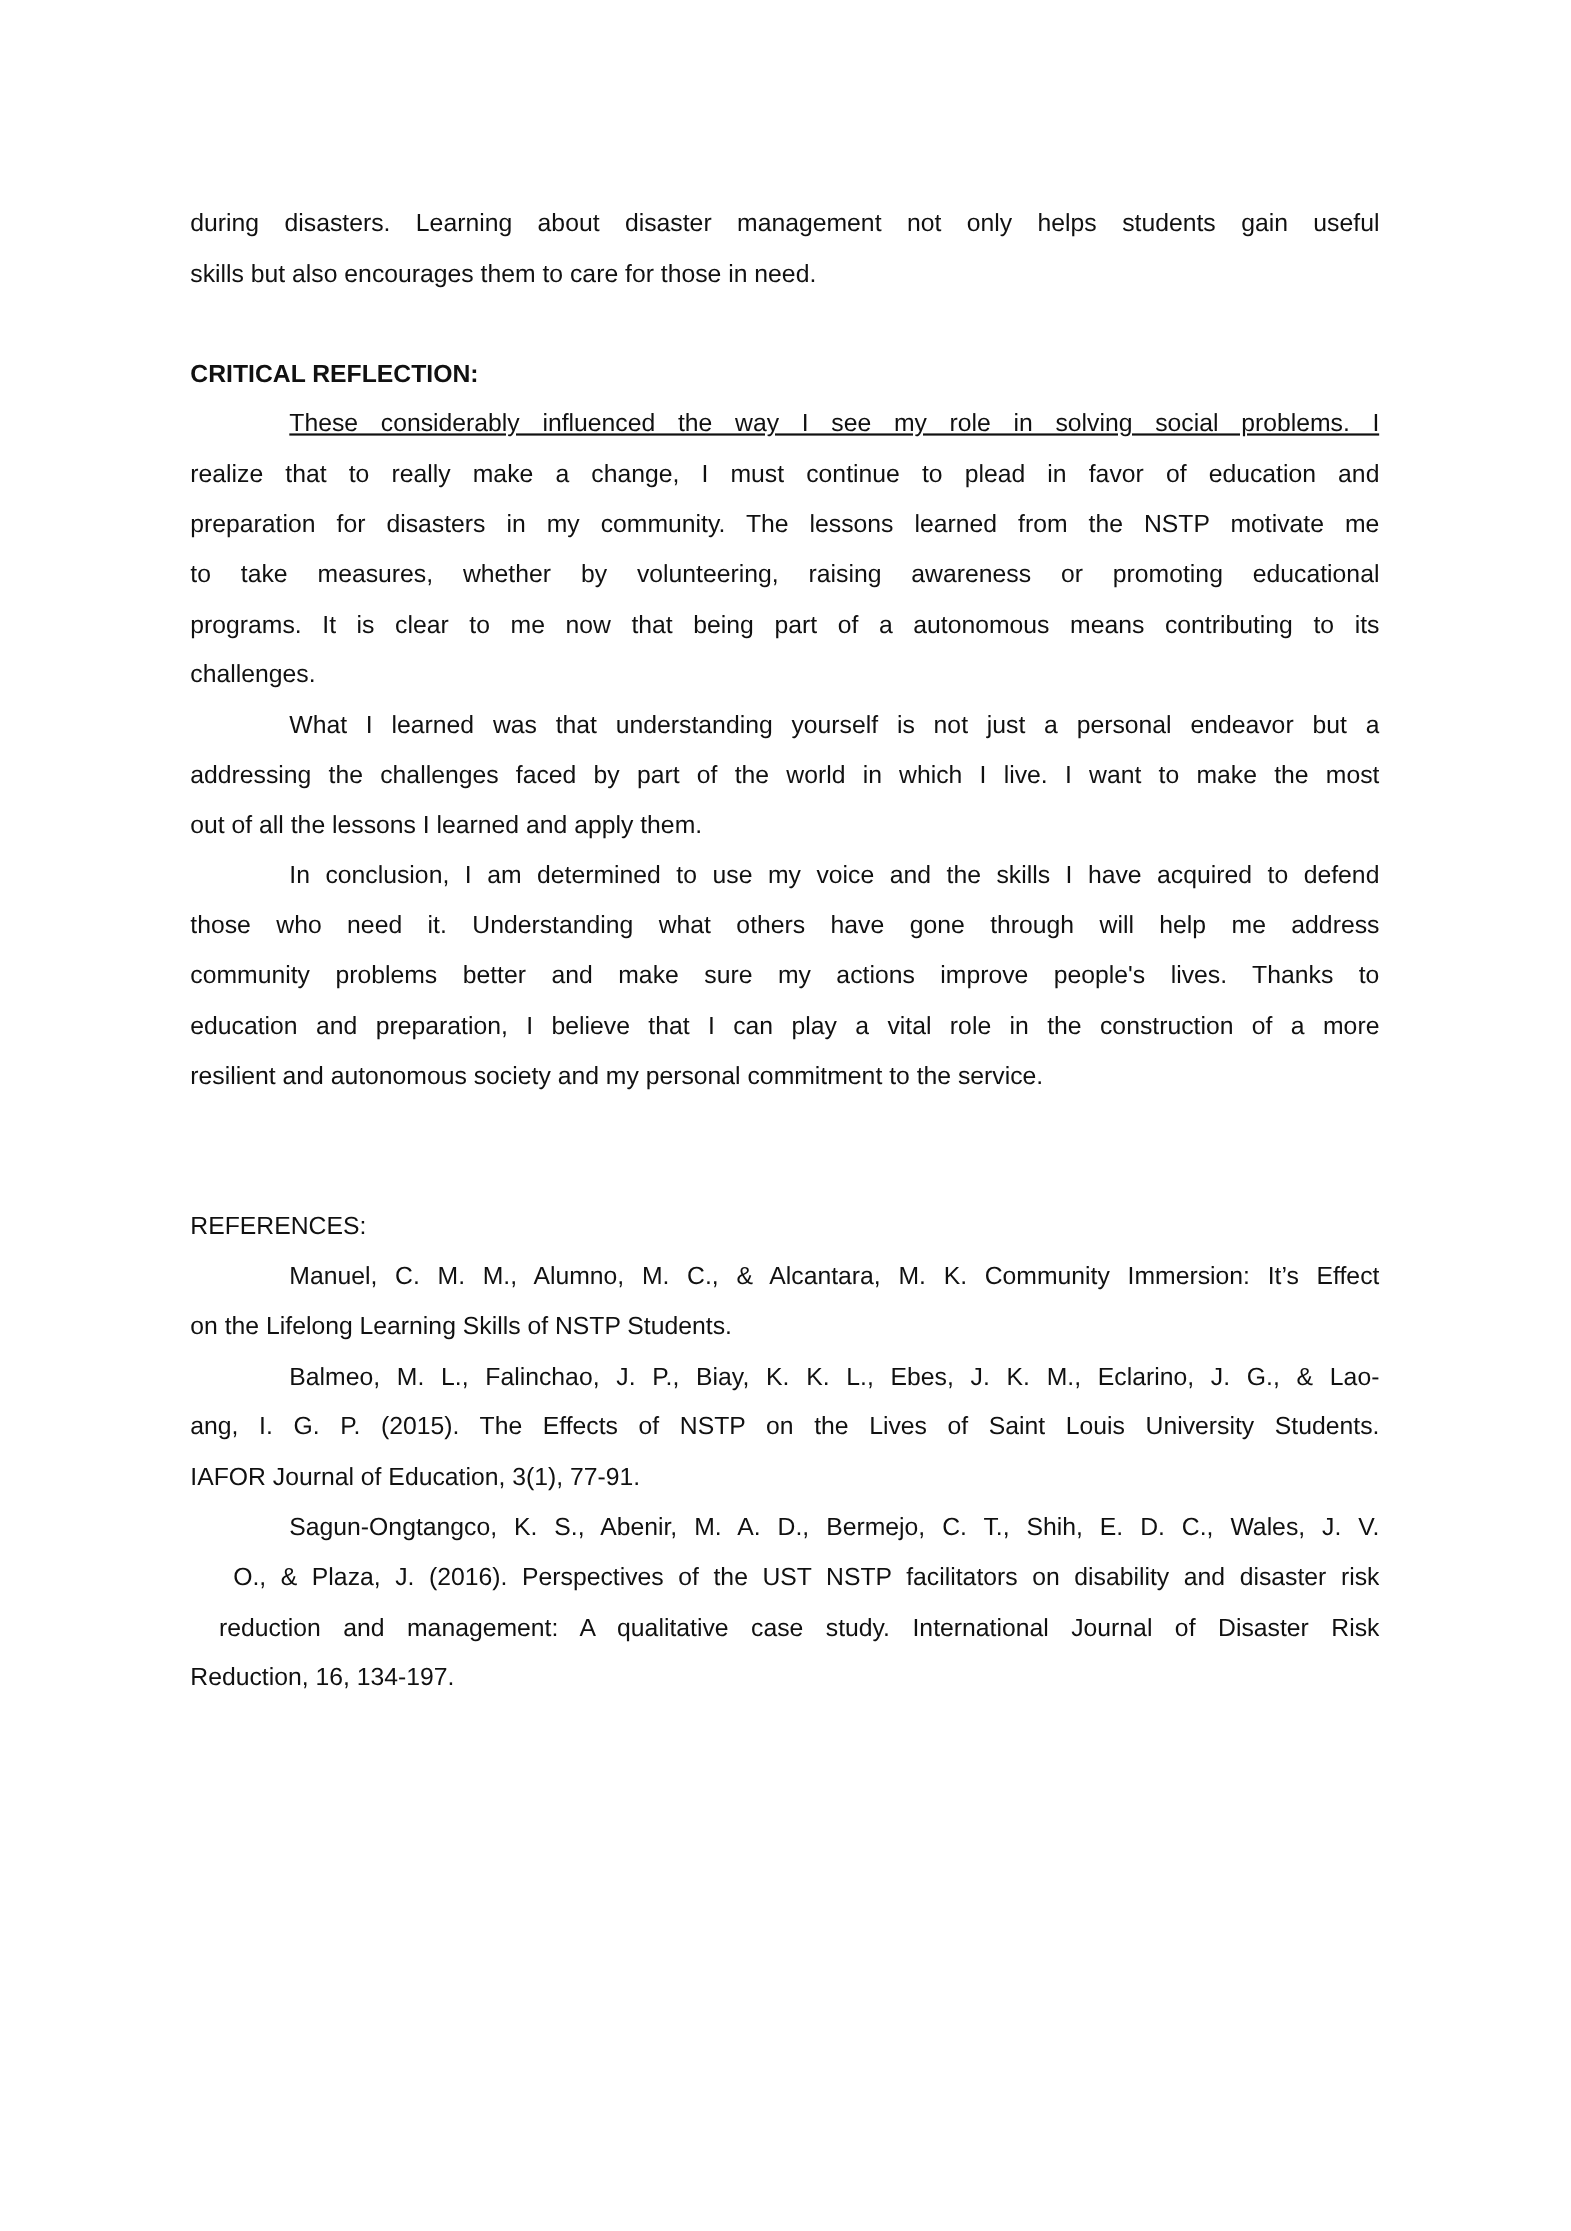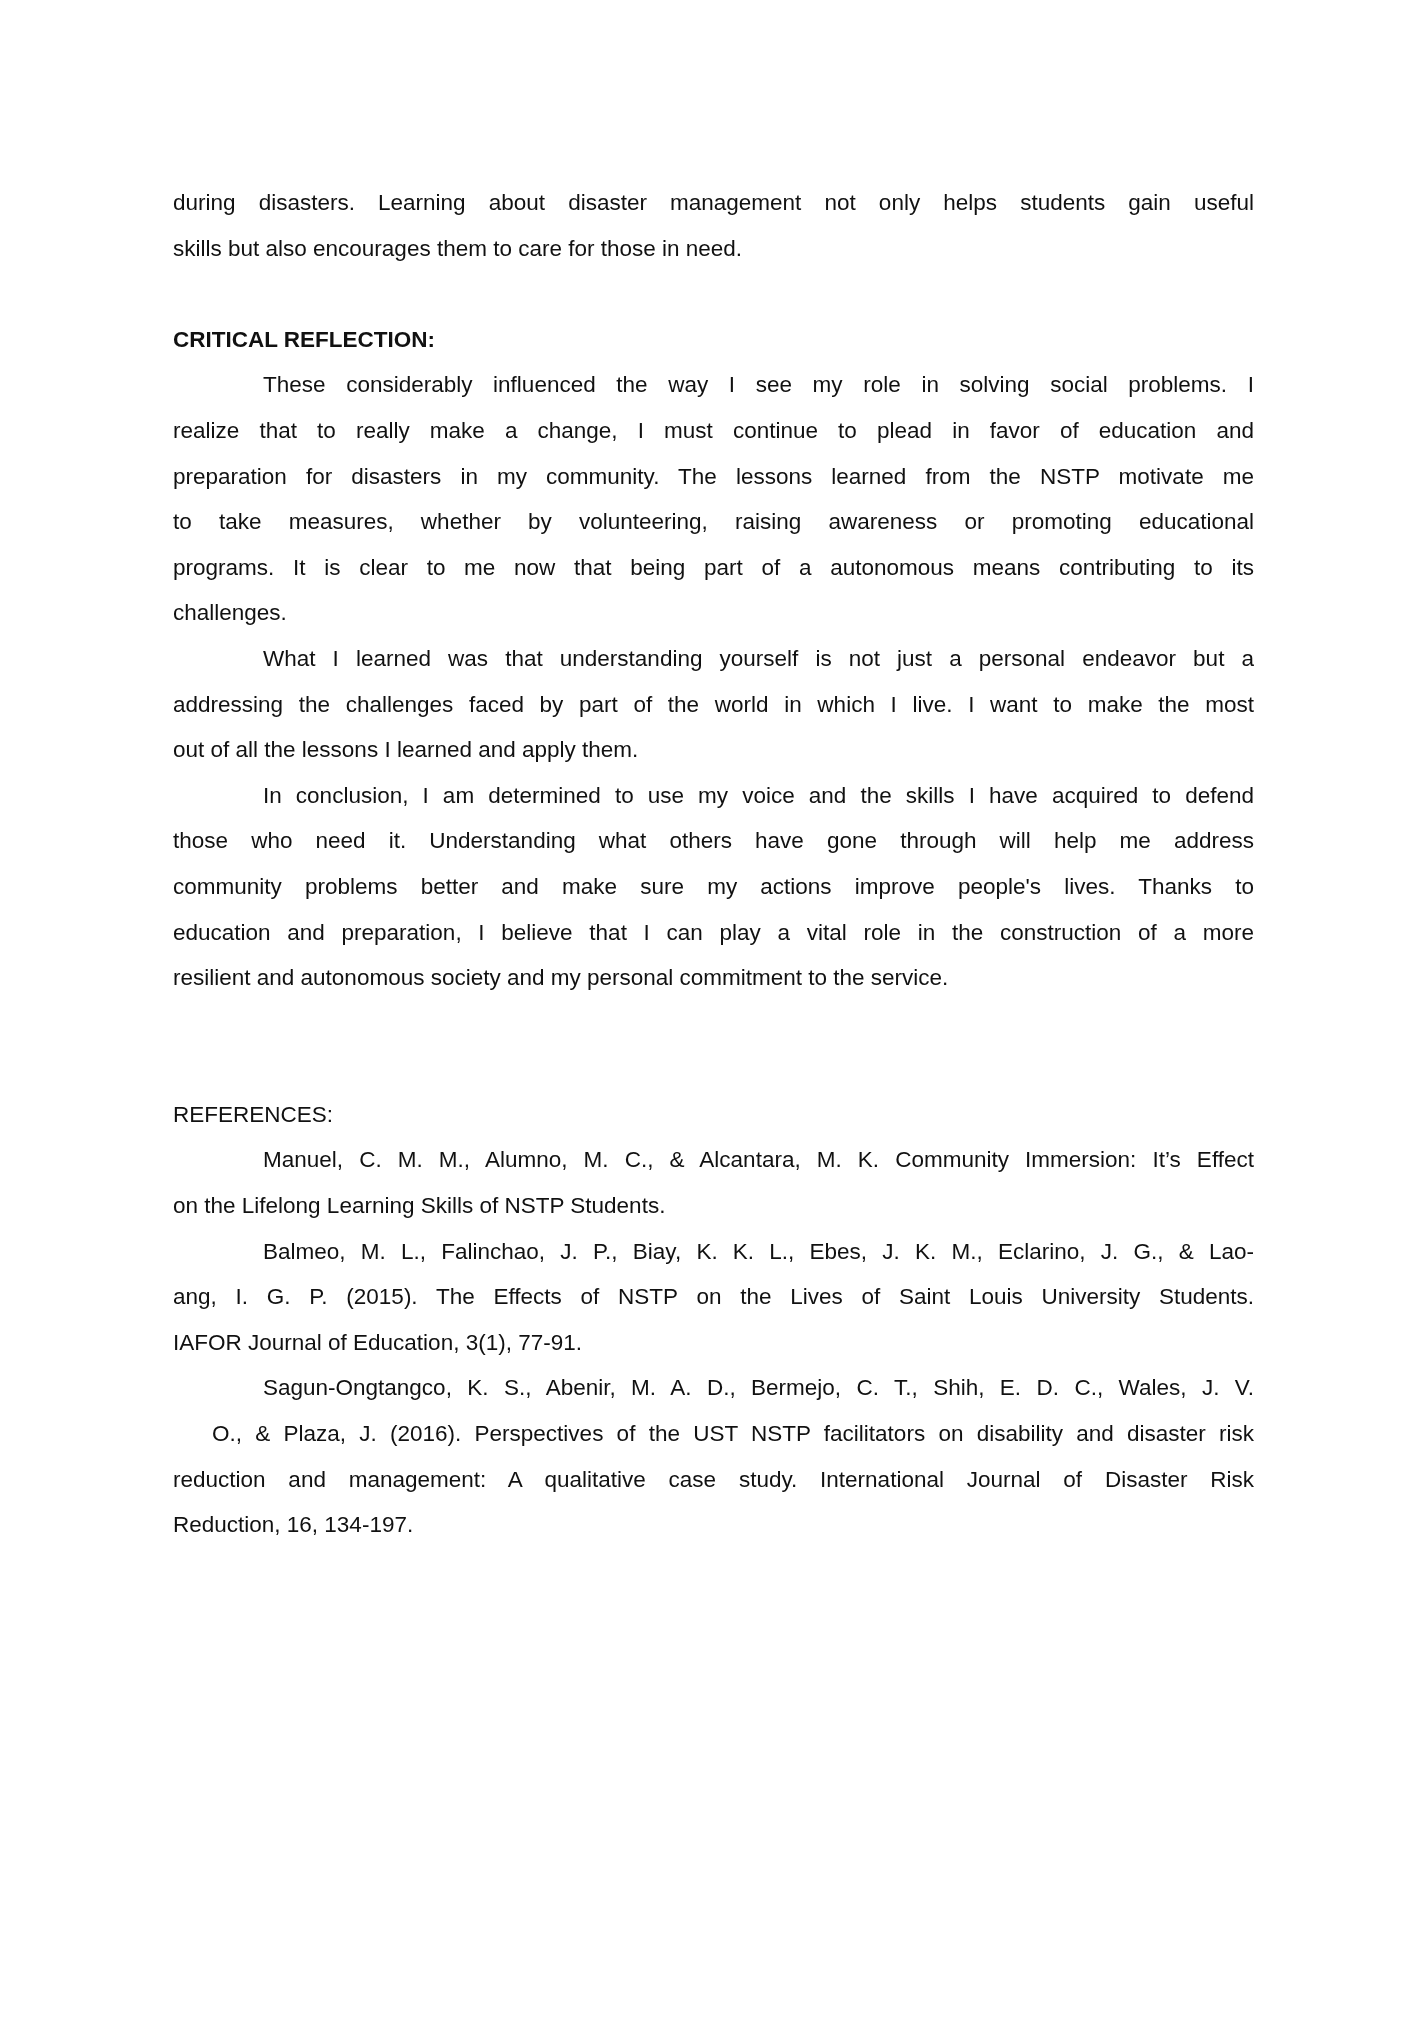--- a/index.html
+++ b/index.html
@@ -24,21 +24,21 @@
     <div>
       <div class="line" style="white-space: normal; overflow: hidden;">during disasters. Learning about disaster management not only helps students gain useful</div>
       <div class="line last">skills but also encourages them to care for those in need.</div>
     </div>
 
     <div class="line blank"></div>
 
     <div class="line heading">CRITICAL REFLECTION:</div>
 
     <div>
-      <div class="line indent" style="white-space: normal; overflow: hidden;">These considerably influenced the way I see my role in solving social problems. I</div>
+      <div class="line indent" style="white-space: normal; overflow: hidden; text-decoration: underline;">These considerably influenced the way I see my role in solving social problems. I</div>
       <div class="line" style="white-space: normal; overflow: hidden;">realize that to really make a change, I must continue to plead in favor of education and</div>
       <div class="line" style="white-space: normal; overflow: hidden;">preparation for disasters in my community. The lessons learned from the NSTP motivate me</div>
       <div class="line" style="white-space: normal; overflow: hidden;">to take measures, whether by volunteering, raising awareness or promoting educational</div>
       <div class="line" style="white-space: normal; overflow: hidden;">programs. It is clear to me now that being part of a autonomous means contributing to its</div>
       <div class="line last">challenges.</div>
     </div>
 
     <div>
       <div class="line indent" style="white-space: normal; overflow: hidden;">What I learned was that understanding  yourself is not just a personal endeavor but a</div>
       <div class="line" style="white-space: normal; overflow: hidden;">addressing the challenges faced by part of the world in which I live. I  want to make the most</div>
@@ -66,18 +66,18 @@
 
     <div>
       <div class="line indent" style="white-space: normal; overflow: hidden;">Balmeo, M. L., Falinchao, J. P., Biay, K. K. L., Ebes, J. K. M., Eclarino, J. G., &amp; Lao-</div>
       <div class="line" style="white-space: normal; overflow: hidden;">ang, I. G. P. (2015). The Effects of NSTP on the Lives of Saint Louis University Students.</div>
       <div class="line last">IAFOR Journal of Education, 3(1), 77-91.</div>
     </div>
 
     <div>
       <div class="line indent" style="white-space: normal; overflow: hidden;">Sagun-Ongtangco, K. S., Abenir, M. A. D., Bermejo, C. T., Shih, E. D. C., Wales, J. V.</div>
       <div class="line" style="white-space: normal; overflow: hidden; margin-left: 39px;">O., &amp; Plaza, J. (2016). Perspectives of the UST NSTP facilitators on disability and disaster risk</div>
-      <div class="line" style="white-space: normal; overflow: hidden;">reduction and management: A qualitative case study. International Journal of Disaster Risk</div>
+      <div class="line" style="white-space: normal; overflow: hidden; margin-left: 26px;">reduction and management: A qualitative case study. International Journal of Disaster Risk</div>
       <div class="line last">Reduction, 16, 134-197.</div>
     </div>
 
   </div>
 </div>
 
 </body></html>

